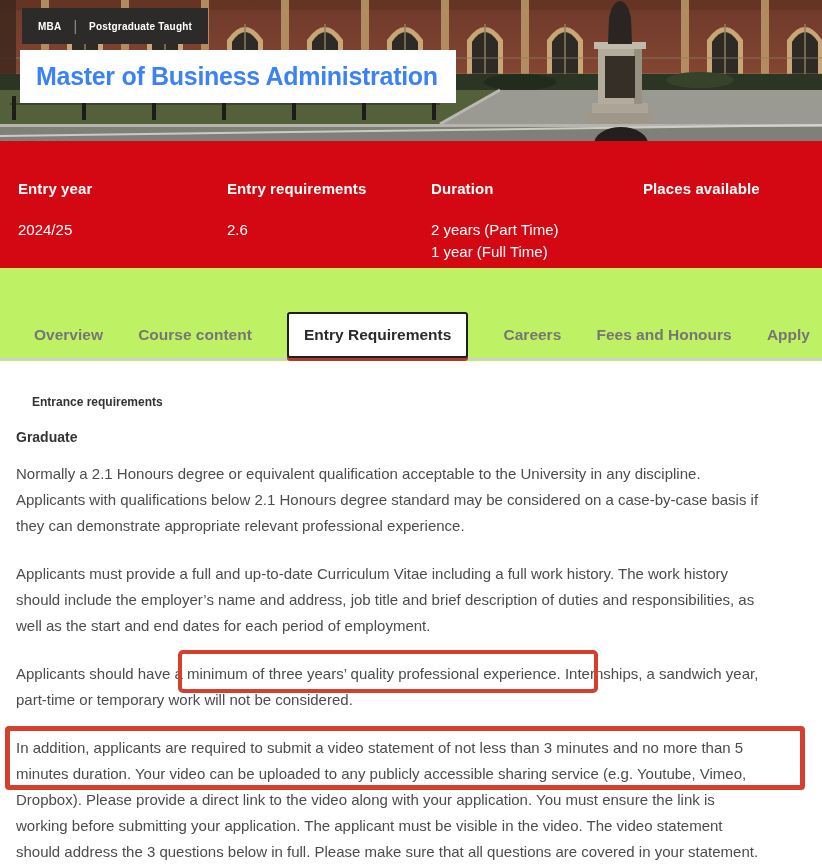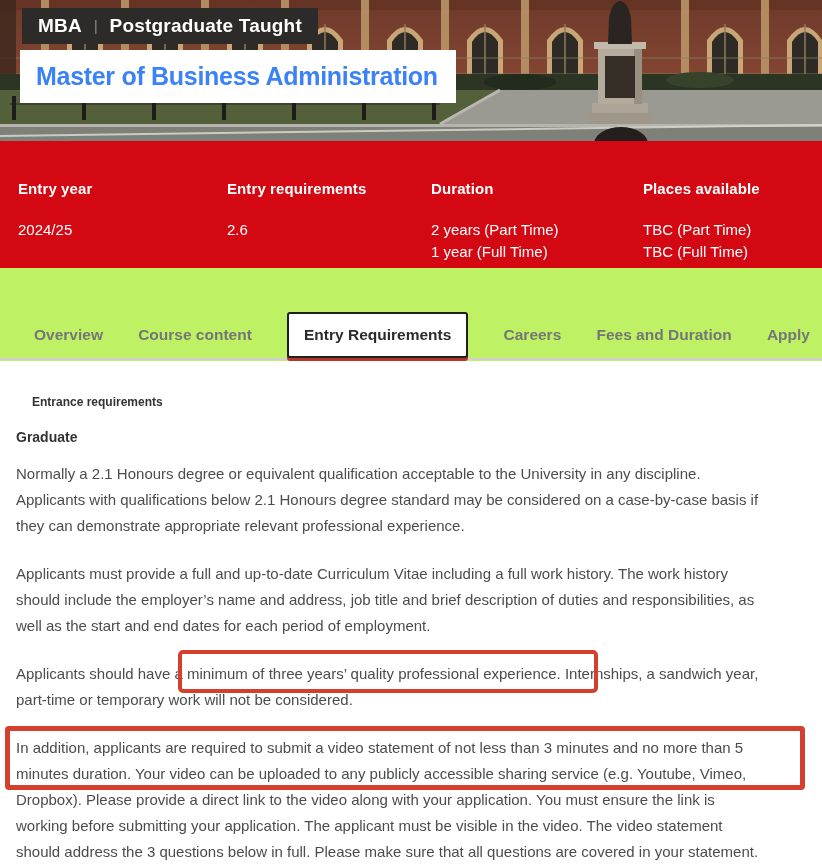--- a/index.html
+++ b/index.html
@@ -10,21 +10,21 @@
   }
 
   
   .hero { position: relative; width: 822px; height: 141px; background: #7b4130; overflow: hidden; }
   .hero svg { position: absolute; left: 0; top: 0; }
   .crumb {
     position: absolute; left: 22px; top: 8px; height: 36px;
     background: #2d2b2a; display: inline-flex; align-items: center;
     padding: 0 16px; gap: 12px; z-index: 3;
   }
-  .crumb-program, .crumb-category { color: #ffffff; font-weight: bold; font-size: 19px; letter-spacing: .2px; }
+  .crumb-program, .crumb-category { color: #ffffff; font-weight: bold; font-size: 10px; letter-spacing: .2px; }
   .crumb-sep { color: #8f8f8f; font-size: 14px; }
   .titlebox {
     position: absolute; left: 20px; top: 50px; height: 53px;
     background: #ffffff; display: inline-flex; align-items: center;
     padding: 0 18px 0 16px; z-index: 3;
   }
   .titlebox h1 {
     margin: 0; font-size: 25px; font-weight: bold; color: #3b82f6;
     letter-spacing: -0.3px; white-space: nowrap;
   }
@@ -200,33 +200,31 @@
     <div class="kf-label">Entry requirements</div>
     <div class="kf-values">2.6</div>
   </div>
   <div class="kf-col" style="left:431px;">
     <div class="kf-label">Duration</div>
     <div class="kf-values">2 years (Part Time)
 1 year (Full Time)</div>
   </div>
   <div class="kf-col" style="left:643px;">
     <div class="kf-label">Places available</div>
-    <div class="kf-values">TBC (Part Time)
-TBC (Full Time)</div>
   </div>
 </div>
 
 <div class="tabs-section">
   <div class="tabs-divider"></div>
   <div class="tabs-row">
     <span class="tab">Overview</span>
     <span class="tab">Course content</span>
     <span class="tab tab-active">Entry Requirements</span>
     <span class="tab">Careers</span>
-    <span class="tab">Fees and Duration</span>
+    <span class="tab">Fees and Honours</span>
     <span class="tab">Apply</span>
   </div>
 </div>
 
 <div class="content">
   <h2>Entrance requirements</h2>
   <h3>Graduate</h3>
 
   <div class="pwrap">
     <p>Normally a 2.1 Honours degree or equivalent qualification acceptable to the University in any discipline.

